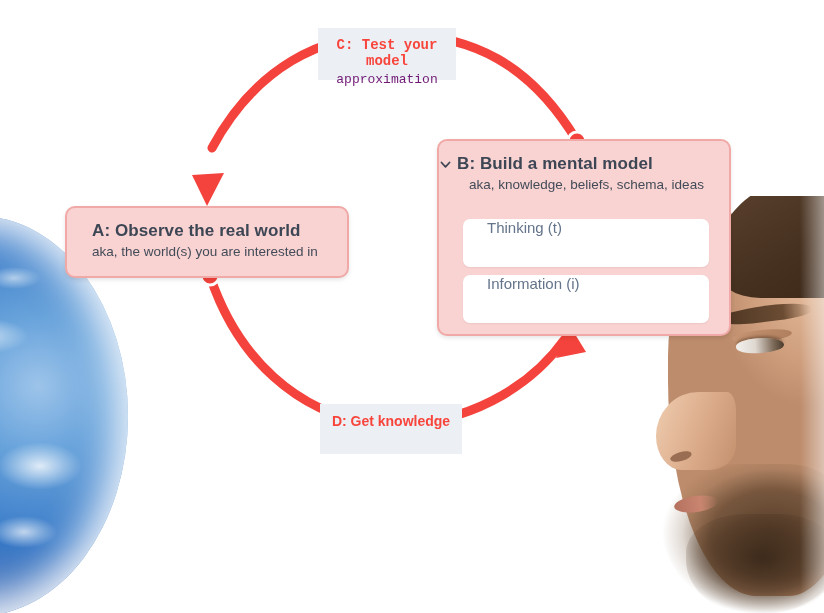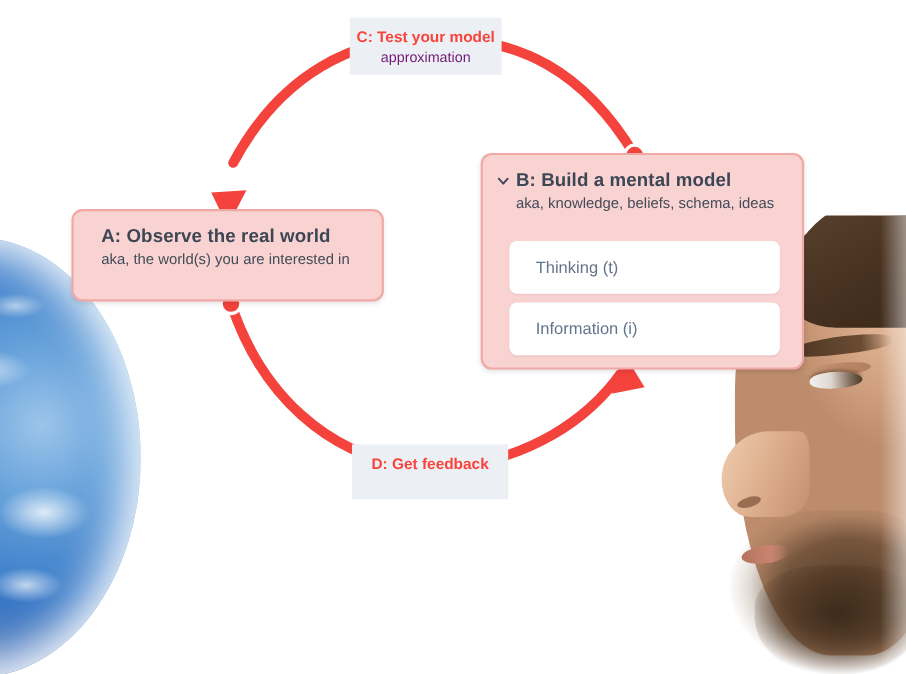--- a/index.html
+++ b/index.html
@@ -193,56 +193,54 @@
     letter-spacing: .1px;
   }
   .box-sub {
     font-size: 13.5px;
     color: #424b58;
     margin-top: 3px;
   }
 
   #box-a {
     left: 65px;
-    top: 190px;
+    top: 206px;
     width: 284px;
-    height: 84px;
+    height: 72px;
     padding: 13px 0 0 25px;
   }
 
   #box-b {
     left: 437px;
     top: 139px;
     width: 294px;
     height: 197px;
     padding: 13px 0 0 0;
   }
   #box-b .head-row {
     display: flex;
     align-items: center;
-    padding-left: 12px;
   }
   .chevron {
     width: 13px;
     height: 13px;
     margin-right: 5px;
     flex: 0 0 auto;
     display: block;
   }
   #box-b .box-sub { padding-left: 30px; }
   .subcard {
     position: absolute;
     left: 24px;
     width: 246px;
     height: 48px;
     box-sizing: border-box;
     background: #ffffff;
     border-radius: 7px;
     display: flex;
-    align-items: center;
     padding-left: 24px;
     font-size: 15px;
     color: #64748b;
     box-shadow: 0 1px 2px rgba(0,0,0,.06);
   }
   #sub-thinking { top: 78px; }
   #sub-information { top: 134px; }
 
   
   .step-label {
@@ -255,21 +253,21 @@
   .step-title {
     font-size: 14px;
     font-weight: bold;
     color: #f8453c;
   }
   .step-sub {
     font-size: 13px;
     color: #701a75;
     margin-top: 3px;
   }
-  #label-c { left: 318px; top: 16px; width: 138px; height: 52px; }
+  #label-c { left: 318px; top: 28px; width: 138px; height: 52px; font-family: Liberation Mono, monospace; }
   #label-d { left: 320px; top: 404px; width: 142px; height: 50px; }
 </style>
 </head>
 <body>
 
 <div id="stage">
 
   <div id="earth"></div>
 
   <div id="face">
@@ -320,16 +318,16 @@
       <span>Information (i)</span>
     </div>
   </div>
 
   <div class="step-label" id="label-c">
     <div class="step-title">C: Test your model</div>
     <div class="step-sub">approximation</div>
   </div>
 
   <div class="step-label" id="label-d">
-    <div class="step-title">D: Get feedback</div>
+    <div class="step-title">D: Get knowledge</div>
   </div>
 
 </div>
 
 </body></html>

